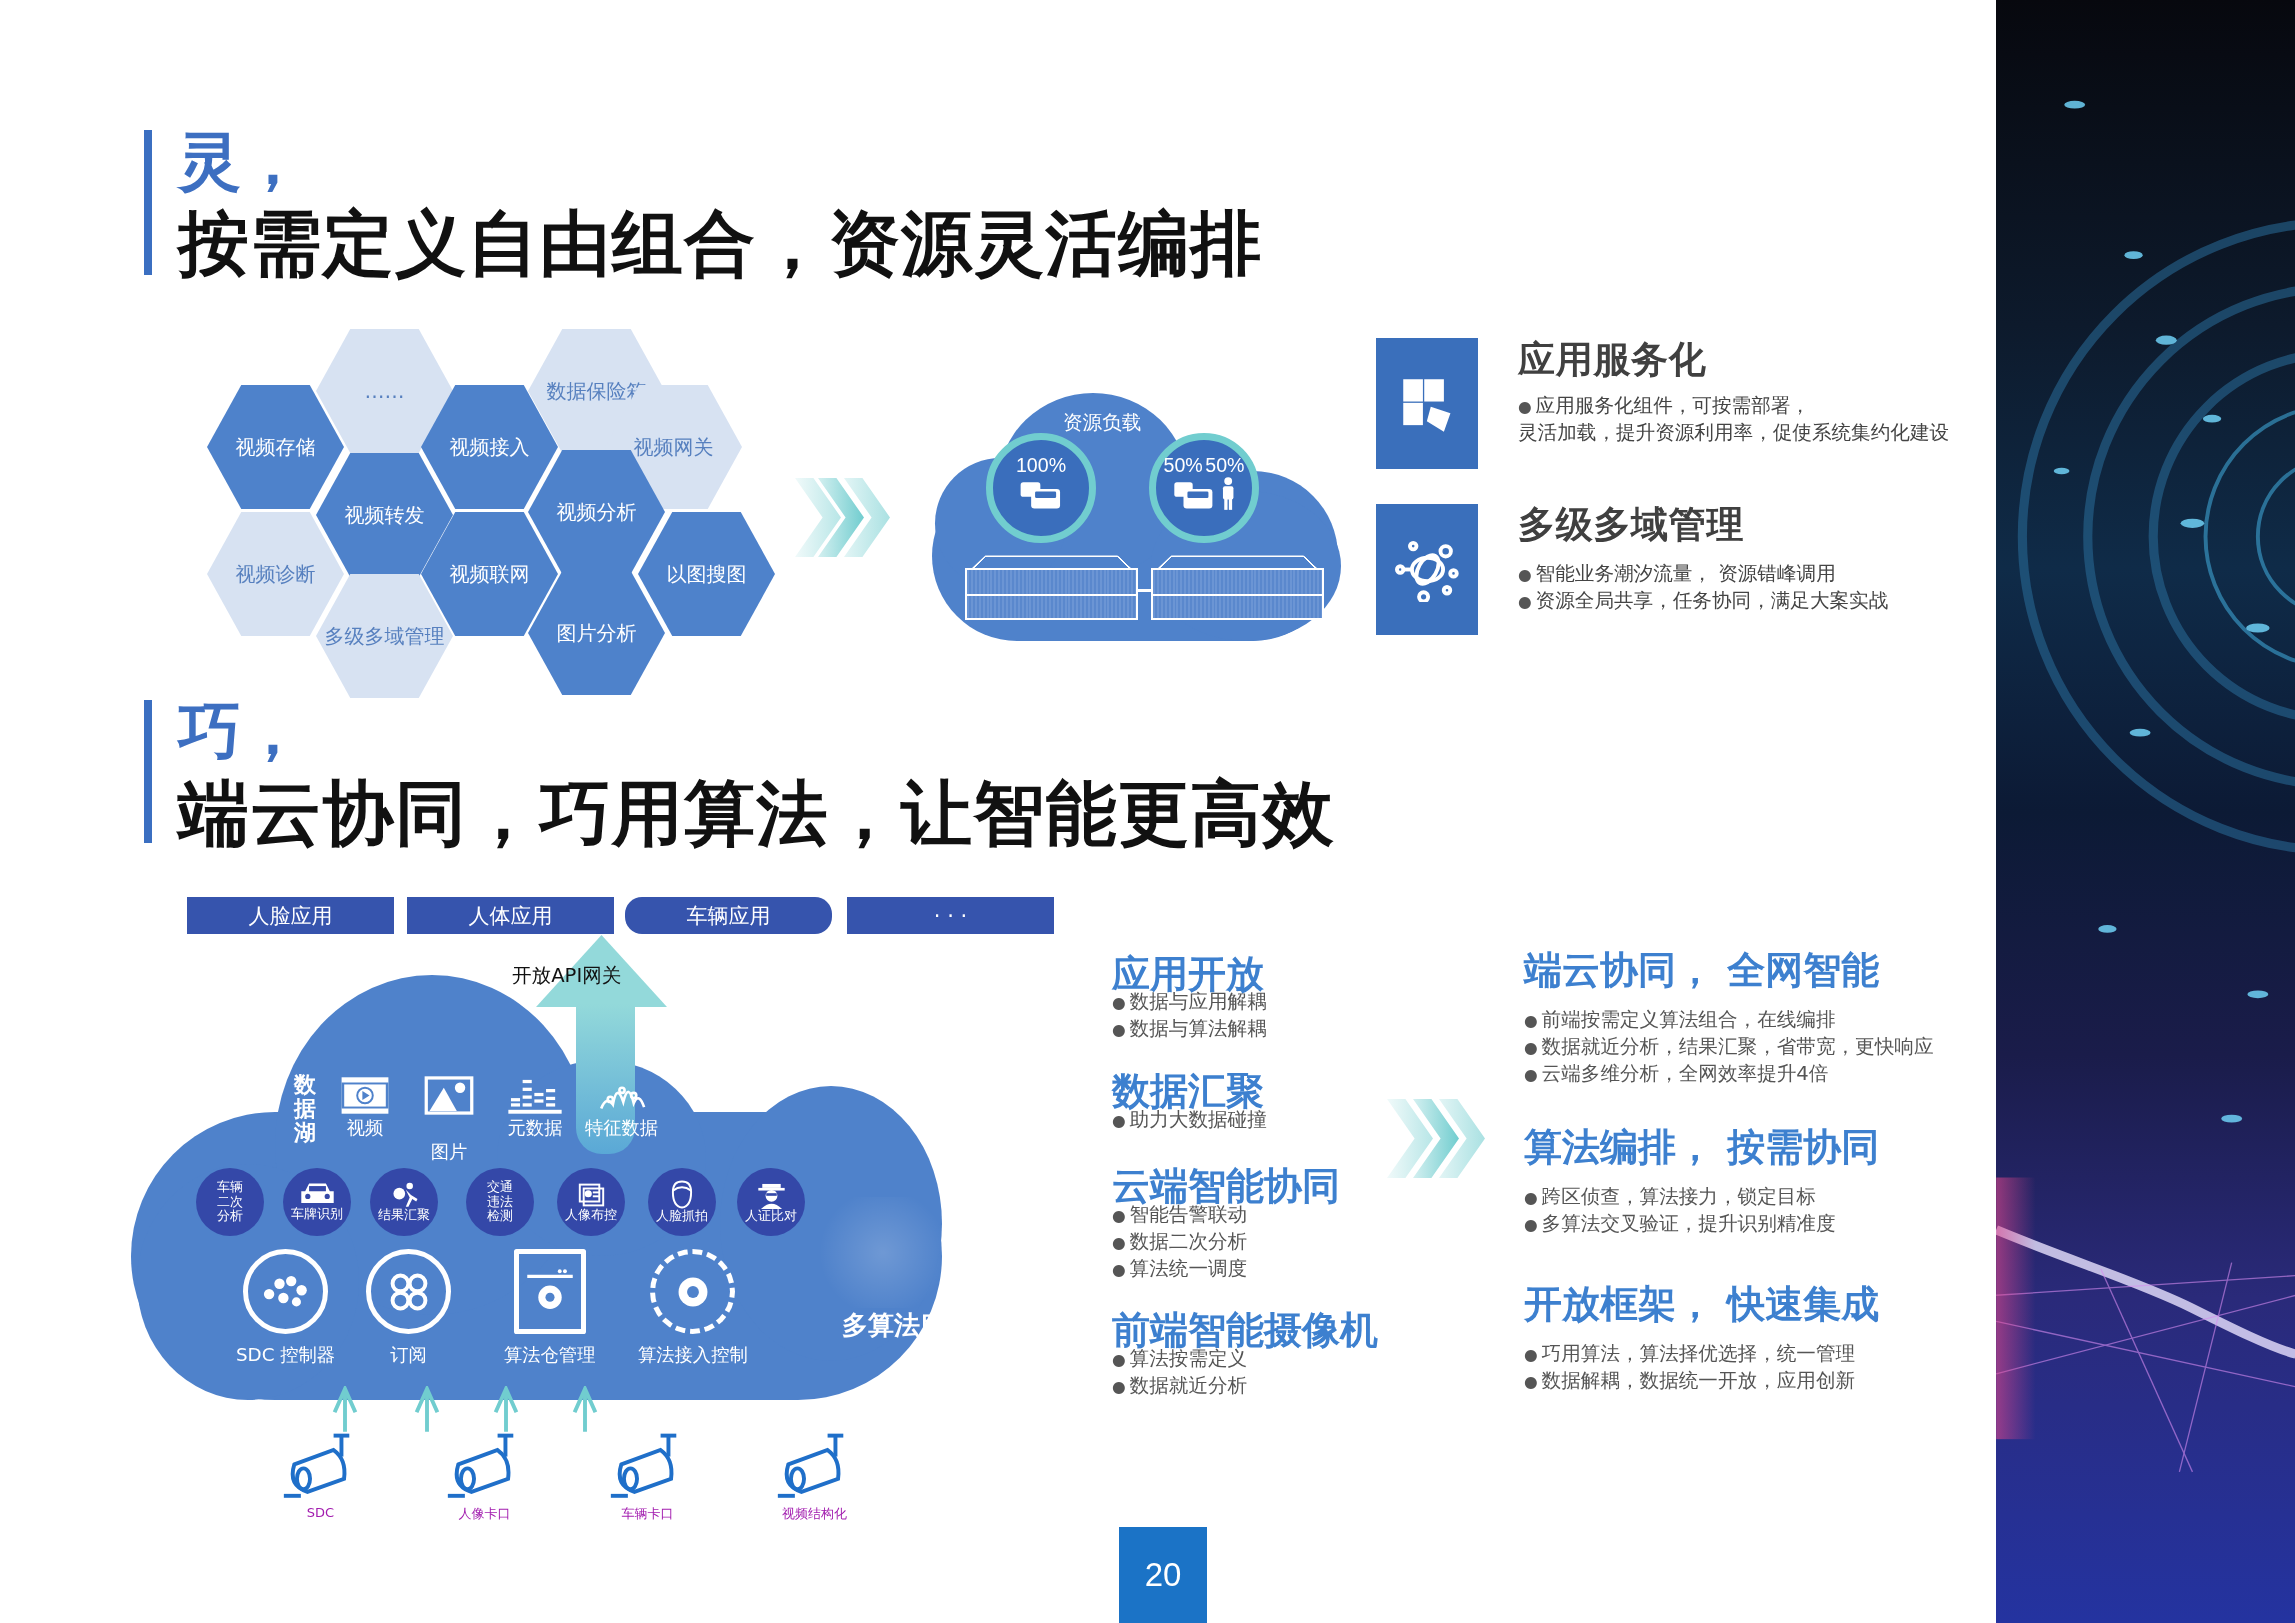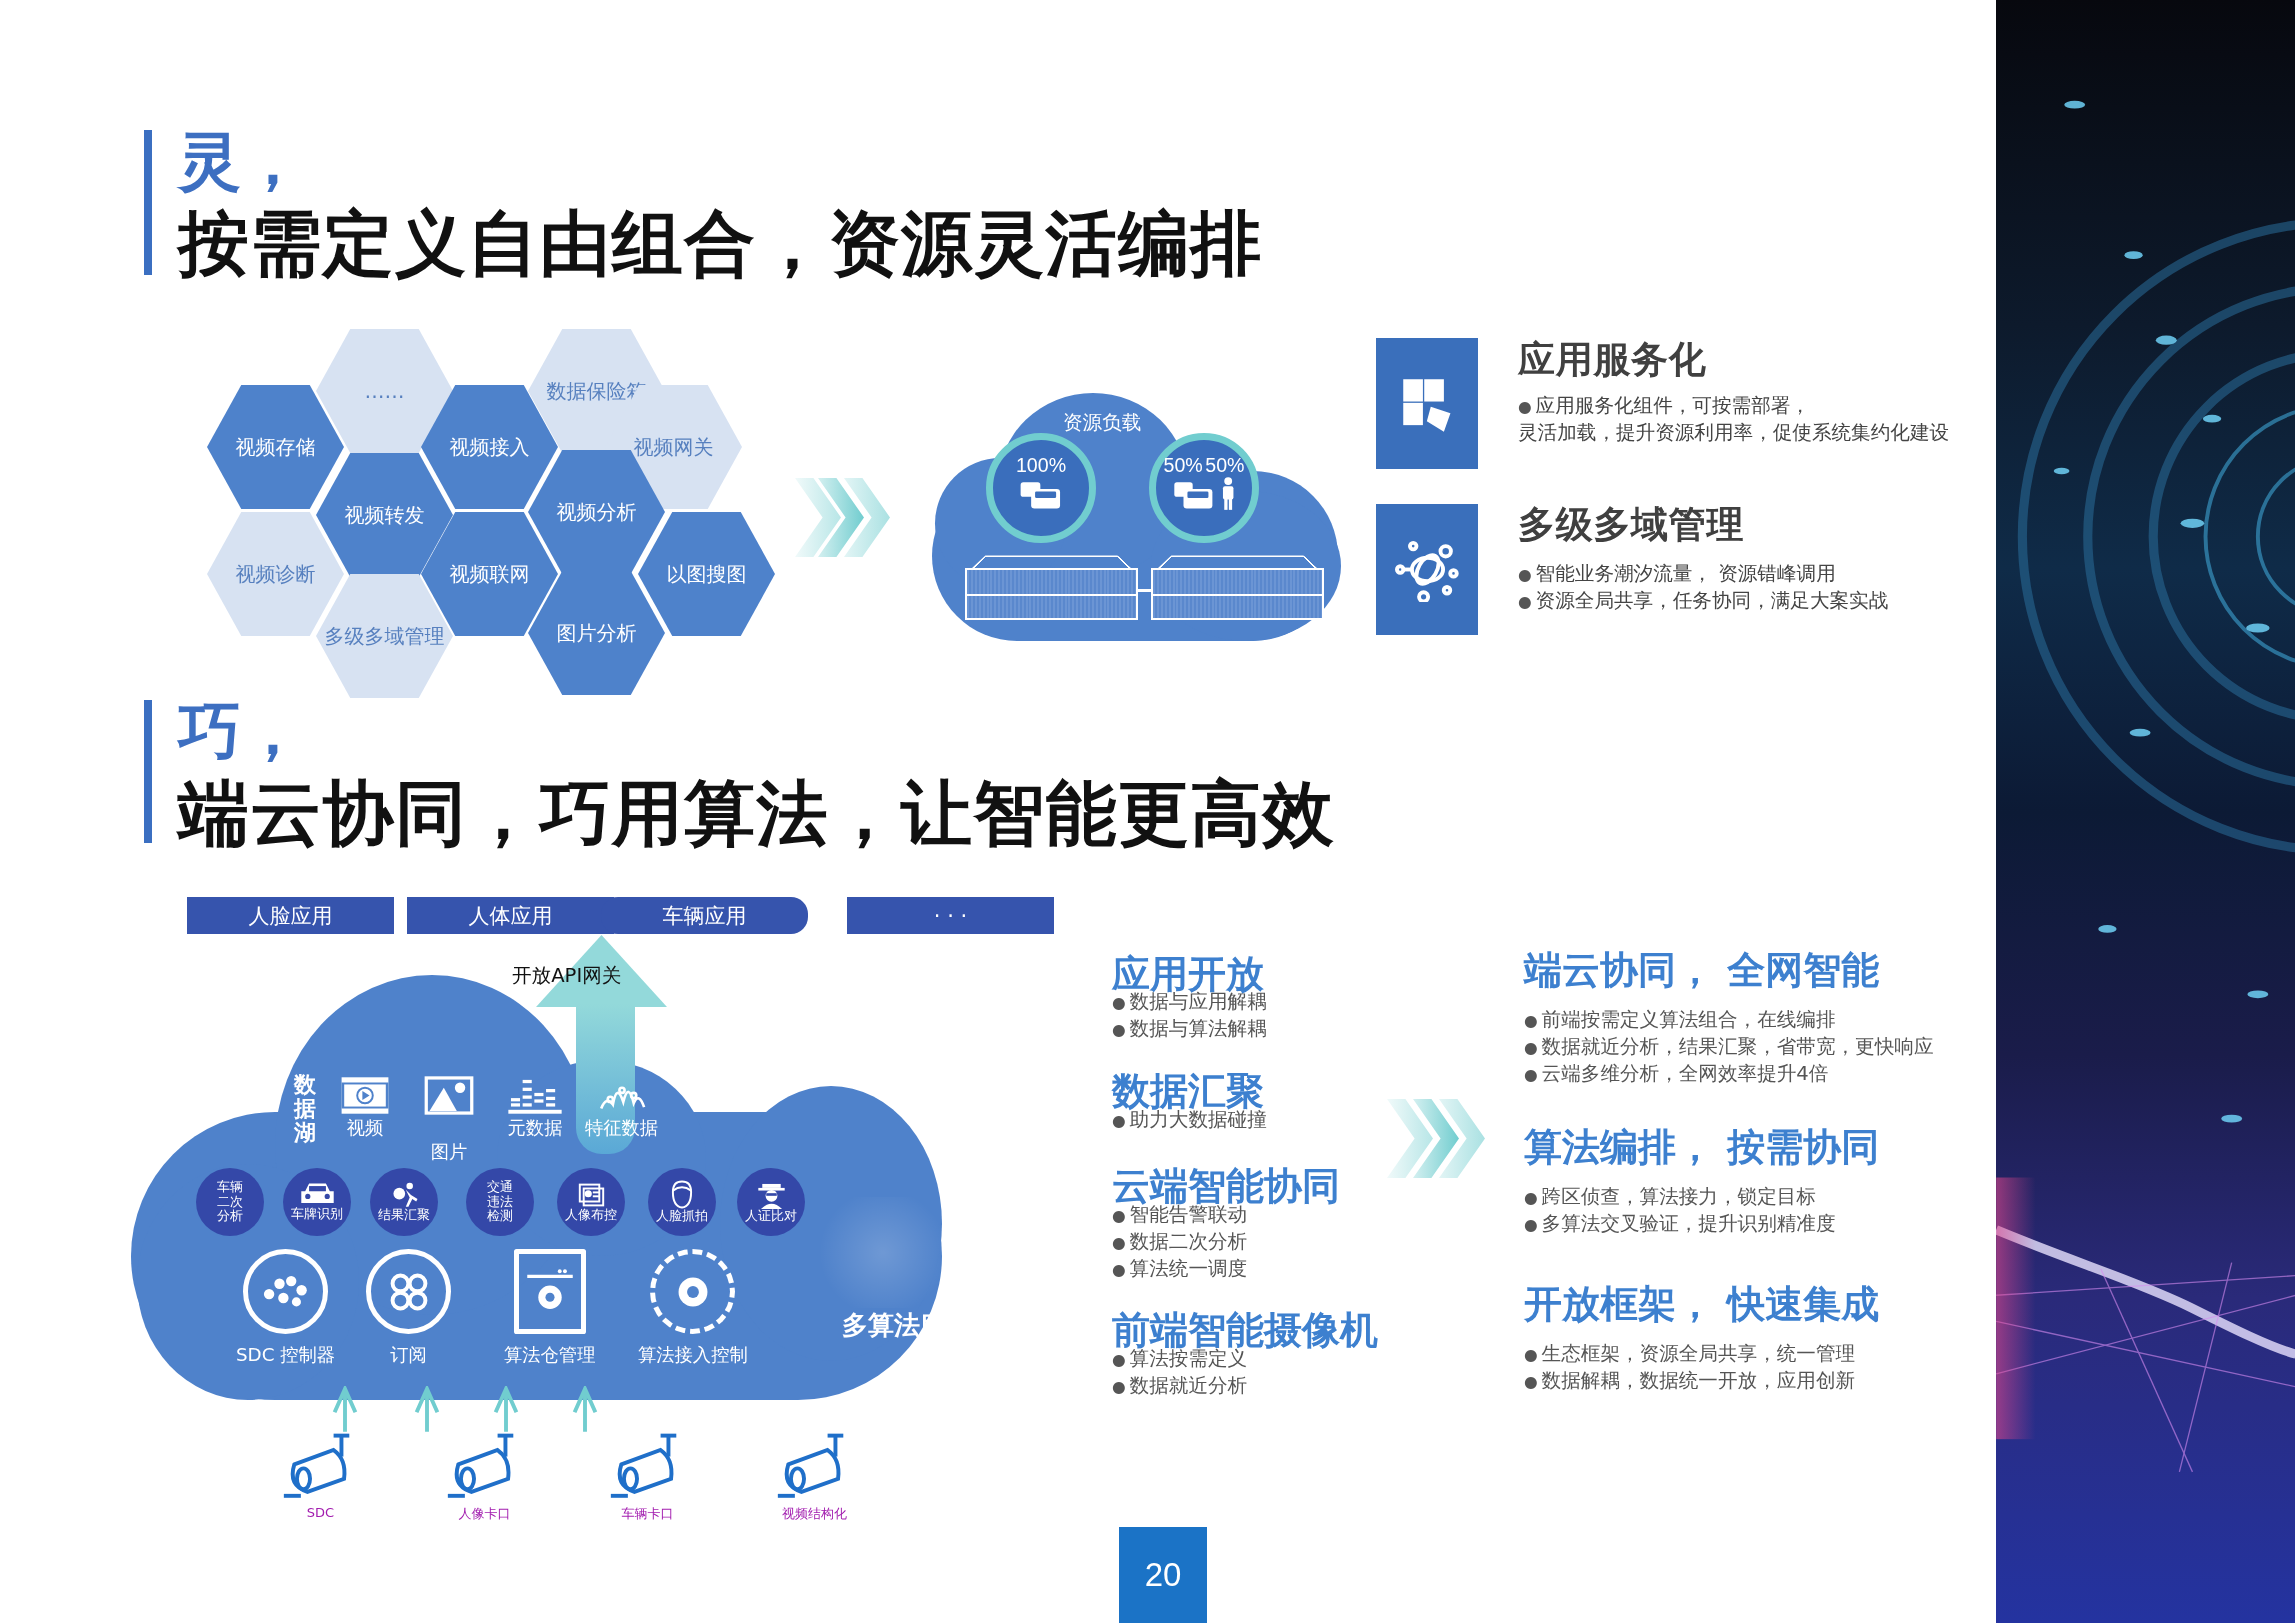--- a/index.html
+++ b/index.html
@@ -162,21 +162,21 @@
     <div class="bullet">资源全局共享，任务协同，满足大案实战</div>
   </div>
 </div>
 
 <div class="vbar" style="left:144px; top:700px; height:143px;"></div>
 <div class="h-small" style="left:178px; top:700px;">巧，</div>
 <div class="h-big" style="left:178px; top:778px;">端云协同，巧用算法，让智能更高效</div>
 
 <div class="appbtn" style="left:187px;">人脸应用</div>
 <div class="appbtn" style="left:407px;">人体应用</div>
-<div class="appbtn" style="left:601px;border-radius:17px;">车辆应用</div>
+<div class="appbtn" style="left:625px;border-radius:17px;">车辆应用</div>
 <div class="appbtn" style="left:847px;">· · ·</div>
 
 <div>
   <div class="bc" style="left:131px; top:1112px; width:811px; height:288px; border-radius:144px;"></div>
   <div class="bc" style="left:275px; top:975px; width:314px; height:340px;"></div>
   <div class="bc" style="left:497px; top:1060px; width:209px; height:196px;"></div>
   <div class="bc" style="left:720px; top:1086px; width:222px; height:275px;"></div>
   <div class="bc" style="left:137px; top:1164px; width:222px; height:236px;"></div>
 
   <div class="abs" style="left:536px; top:935px; width:131px; height:72px; background:#93d9da; clip-path:polygon(50% 0, 100% 100%, 0 100%);"></div>
@@ -434,21 +434,21 @@
     <div class="bullet">数据就近分析，结果汇聚，省带宽，更快响应</div>
     <div class="bullet">云端多维分析，全网效率提升4倍</div>
   </div>
   <div class="r-title" style="left:1524px; top:1122px;">算法编排， 按需协同</div>
   <div class="r-text" style="left:1524px; top:1184px;">
     <div class="bullet">跨区侦查，算法接力，锁定目标</div>
     <div class="bullet">多算法交叉验证，提升识别精准度</div>
   </div>
   <div class="r-title" style="left:1524px; top:1279px;">开放框架， 快速集成</div>
   <div class="r-text" style="left:1524px; top:1341px;">
-    <div class="bullet">生态框架，资源全局共享，统一管理</div>
+    <div class="bullet">巧用算法，算法择优选择，统一管理</div>
     <div class="bullet">数据解耦，数据统一开放，应用创新</div>
   </div>
 </div>
 
 <div class="pageno">20</div>
 
 <div class="deco">
   <svg width="300" height="1623" viewBox="0 0 458 2481" fill="none">
     <g stroke="#2a6d9a" stroke-width="14" opacity="0.55">
       <circle cx="520" cy="820" r="480"></circle>

